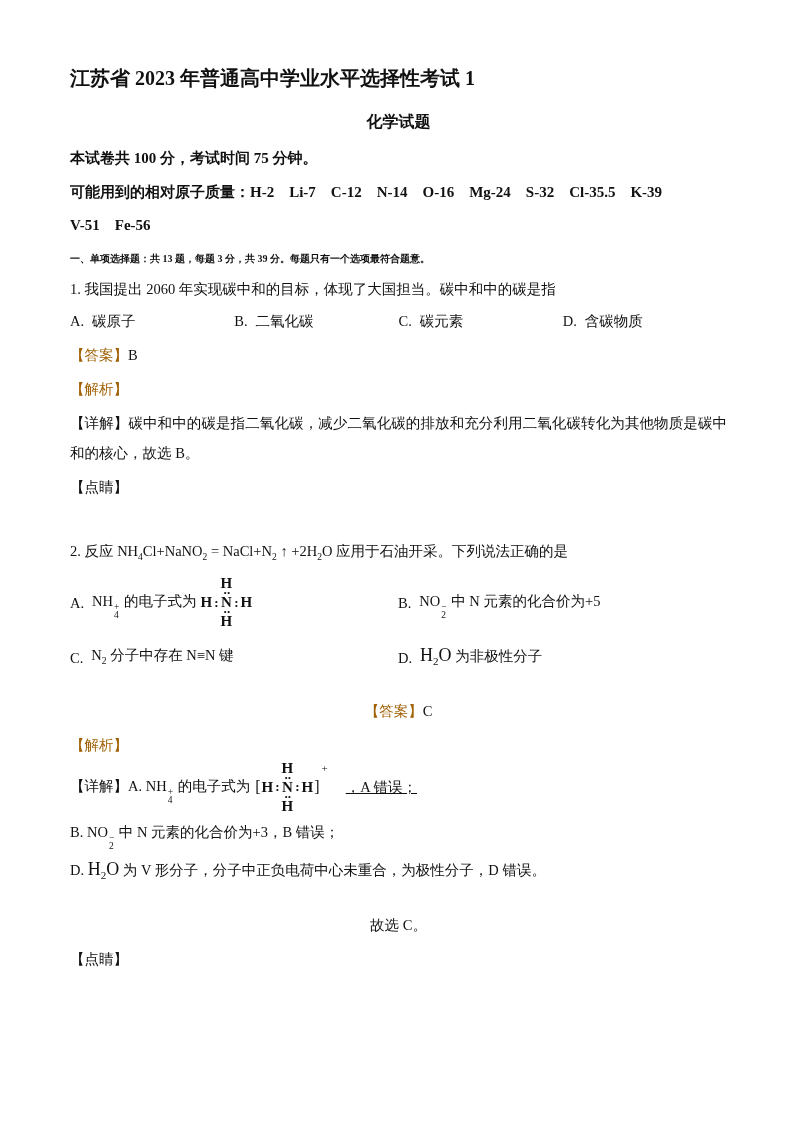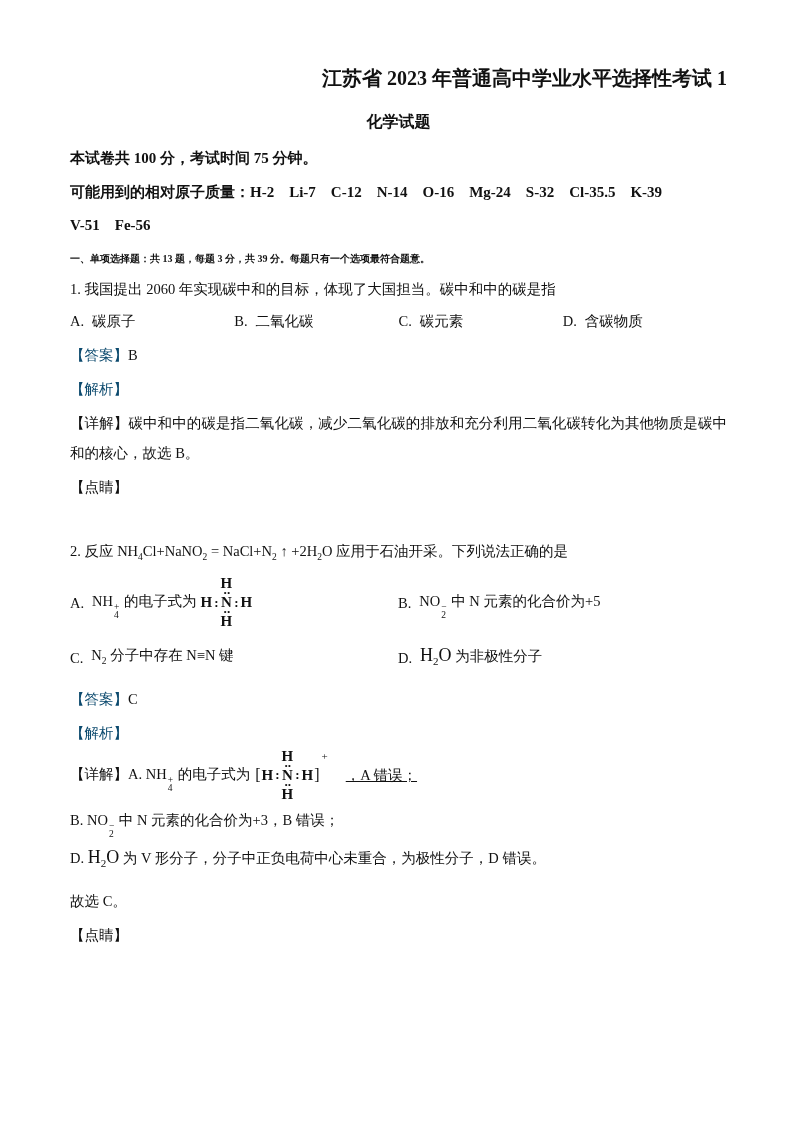--- a/index.html
+++ b/index.html
@@ -7,36 +7,36 @@
     position:relative;
     width:793px;height:1122px;
     background:#ffffff;
     box-sizing:border-box;
     padding:64px 66px 0 70px;
     font-family:"Liberation Serif","DejaVu Serif",serif;
     color:#111111;
     overflow:hidden;
   }
   [data-bind]{white-space:pre-wrap;}
-  .title{font-size:20px;font-weight:700;text-align:right;line-height:28px;margin:0;}
+  .title{font-size:20px;font-weight:700;text-align:left;line-height:28px;margin:0;}
   .subject{font-size:16px;font-weight:700;text-align:center;line-height:28px;margin:16px 0 0 0;}
   .meta{font-size:15px;font-weight:700;text-align:left;line-height:24px;margin:10px 0 0 0;}
   .masses{font-size:15px;font-weight:700;line-height:33px;margin:6px 0 0 0;}
   .sec-header{font-size:10px;font-weight:700;line-height:30px;margin:2px 0 0 0;}
   .body-line{font-size:14.5px;line-height:30px;margin:0;}
   .just{text-align:justify;}
   .opt-grid4{display:grid;grid-template-columns:repeat(4,1fr);font-size:14.5px;line-height:30px;margin:2px 0 0 0;}
   .opt-grid2{display:grid;grid-template-columns:328px 1fr;font-size:14.5px;line-height:30px;align-items:center;}
   .opt-cell{display:flex;align-items:center;}
   .opt-label{margin-right:8px;}
-  .tag{color:#0c4a6e;}
+  .tag{color:#a16207;}
   .gap-q2{margin-top:34px;}
   .row-ab{margin-top:0;min-height:62px;}
   .row-cd{margin-top:6px;}
-  .mt10{margin-top:8px;}
+  .mt10{margin-top:20px;text-align:center;}
   .mt12{margin-top:4px;}
   .mt4{margin-top:4px;}
   sub{font-size:9.5px;}
   .ss{display:inline-flex;flex-direction:column;align-items:flex-start;font-size:9.5px;line-height:8px;vertical-align:-4px;margin:0 1px 0 1px;}
   .f{font-size:18px;}
   sub.fsub{font-size:11px;}
   .lewis{display:inline-flex;align-items:center;margin:0 4px;vertical-align:middle;}
   .lw-col{display:inline-flex;flex-direction:column;align-items:center;}
   .lw-atom{font-size:15px;line-height:13px;font-weight:600;}
   .lw-dots{font-size:13px;line-height:6px;letter-spacing:-1px;font-weight:700;}

